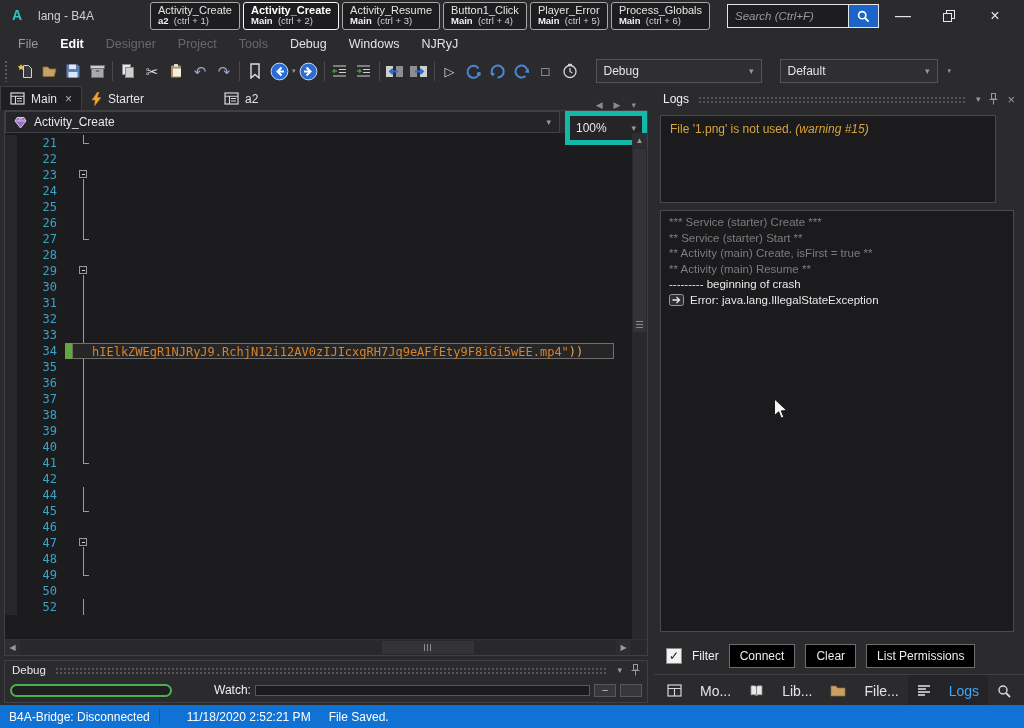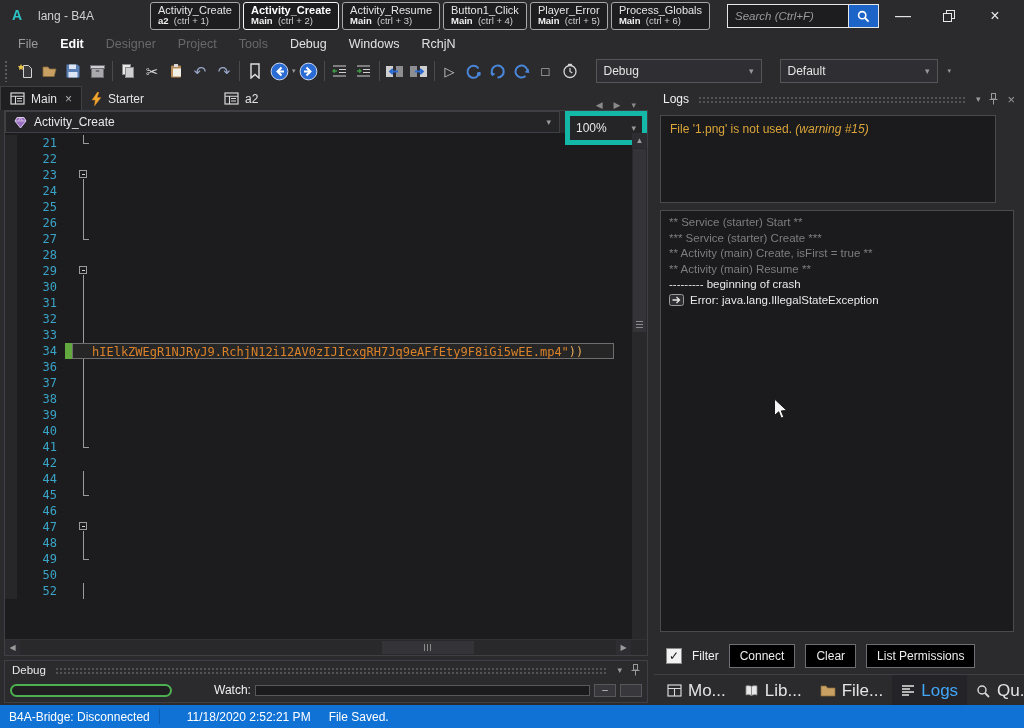--- a/index.html
+++ b/index.html
@@ -111,21 +111,21 @@
   .logline{color:#e8e8e8;white-space:nowrap}
   .logline.muted{color:#7d7d7d}
   .logline.err{display:flex;align-items:center;gap:6px}
   .rp-controls{position:absolute;left:12px;top:556px;height:24px;display:flex;align-items:center;gap:10px}
   .chk{width:14px;height:14px;background:#f2f2f2;border:1px solid #8a8a8a;color:#1a1a1a;font-size:12px;
     display:flex;align-items:center;justify-content:center;flex:none}
   .flabel{font-size:12px;color:#f0f0f0}
   .pbtn{height:22px;background:#000000;border:1px solid #6e6e72;color:#ececec;font-size:12px;
     padding:0 10px;display:flex;align-items:center;white-space:nowrap}
   .rp-tabs{position:absolute;left:0;right:0;top:586px;height:31px;border-top:1px solid #3f3f46;display:flex;padding-left:4px}
-  .rtab{display:flex;align-items:center;gap:6px;padding:0 9px;font-size:17px;color:#e4e4e4}
+  .rtab{display:flex;align-items:center;gap:18px;padding:0 9px;font-size:14px;color:#e4e4e4}
   .rtab.active{background:#242428;color:#42a5f5}
 
   
   .statusbar{position:absolute;left:0;right:0;top:705px;height:23px;background:#0f72d4;display:flex;
     align-items:center;font-size:12px;color:#fff}
   .sb-seg{padding:0 9px;white-space:nowrap}
   .sb-div{width:1px;height:15px;background:#0b5cb0}
   .sb-time{margin-left:18px}
 
   .cursor{position:absolute;left:773px;top:398px;z-index:50}
@@ -187,21 +187,21 @@
 </div>
 
 <div class="menubar">
   <span class="mitem mid">File</span>
   <span class="mitem bold">Edit</span>
   <span class="mitem dim">Designer</span>
   <span class="mitem dim">Project</span>
   <span class="mitem dim">Tools</span>
   <span class="mitem">Debug</span>
   <span class="mitem">Windows</span>
-  <span class="mitem">RchjN</span>
+  <span class="mitem">NJRyJ</span>
 </div>
 
 <div class="toolbar">
   <span class="grip"></span>
 
   <span class="tbtn">
     <svg width="17" height="17" viewBox="0 0 17 17">
         <path d="M6.5 2.5h5l3 3v9h-8z" fill="#3a3a3e" stroke="#d4d4d4"></path>
         <path d="M4 1l1 2 2.2.3L5.6 4.9l.4 2.2L4 6 2 7.1l.4-2.2L.8 3.3 3 3z" fill="#e8c34a"></path>
       </svg>
@@ -483,20 +483,28 @@
         <div class="crow">
           <span class="cmargin"></span>
           <span class="cnum">34</span>
           <span class="cbar chg"></span>
           <span class="cbody hl">
             <span class="codetext"><span class="str">hIElkZWEgR1NJRyJ9.RchjN12i12AV0zIJIcxgRH7Jq9eAFfEty9F8iGi5wEE.mp4"</span><span class="suf">))</span></span>
           </span>
         </div>
         <div class="crow">
           <span class="cmargin"></span>
+          <span class="cnum">35</span>
+          <span class="cbar"></span>
+          <span class="cbody">
+            <span class="fold fvert"></span>
+          </span>
+        </div>
+        <div class="crow">
+          <span class="cmargin"></span>
           <span class="cnum">36</span>
           <span class="cbar"></span>
           <span class="cbody">
             <span class="fold fvert"></span>
           </span>
         </div>
         <div class="crow">
           <span class="cmargin"></span>
           <span class="cnum">37</span>
           <span class="cbar"></span>
@@ -651,22 +659,22 @@
         <path d="M0.5 6.5h8M4.5 6.5V11.5" stroke="#9a9a9a"></path>
       </svg>
     <span class="rp-icon" style="font-size:13px">×</span>
   </div>
 
   <div class="warnbox">
     <span>File '1.png' is not used. </span><span class="note">(warning #15)</span>
   </div>
 
   <div class="logbox">
+    <div class="logline muted"><span>*** Service (starter) Create ***</span></div>
     <div class="logline muted"><span>** Service (starter) Start **</span></div>
-    <div class="logline muted"><span>*** Service (starter) Create ***</span></div>
     <div class="logline muted"><span>** Activity (main) Create, isFirst = true **</span></div>
     <div class="logline muted"><span>** Activity (main) Resume **</span></div>
     <div class="logline"><span>--------- beginning of crash</span></div>
     <div class="logline err">
       <svg width="15" height="12" viewBox="0 0 15 12">
           <rect x="0.5" y="0.5" width="14" height="11" rx="2" fill="#2f2f33" stroke="#9a9a9a"></rect>
           <path d="M3.5 6h6.5M7.5 3L10.5 6 7.5 9" fill="none" stroke="#e8e8e8" stroke-width="1.3"></path>
         </svg>
       <span>Error: java.lang.IllegalStateException</span>
     </div>

